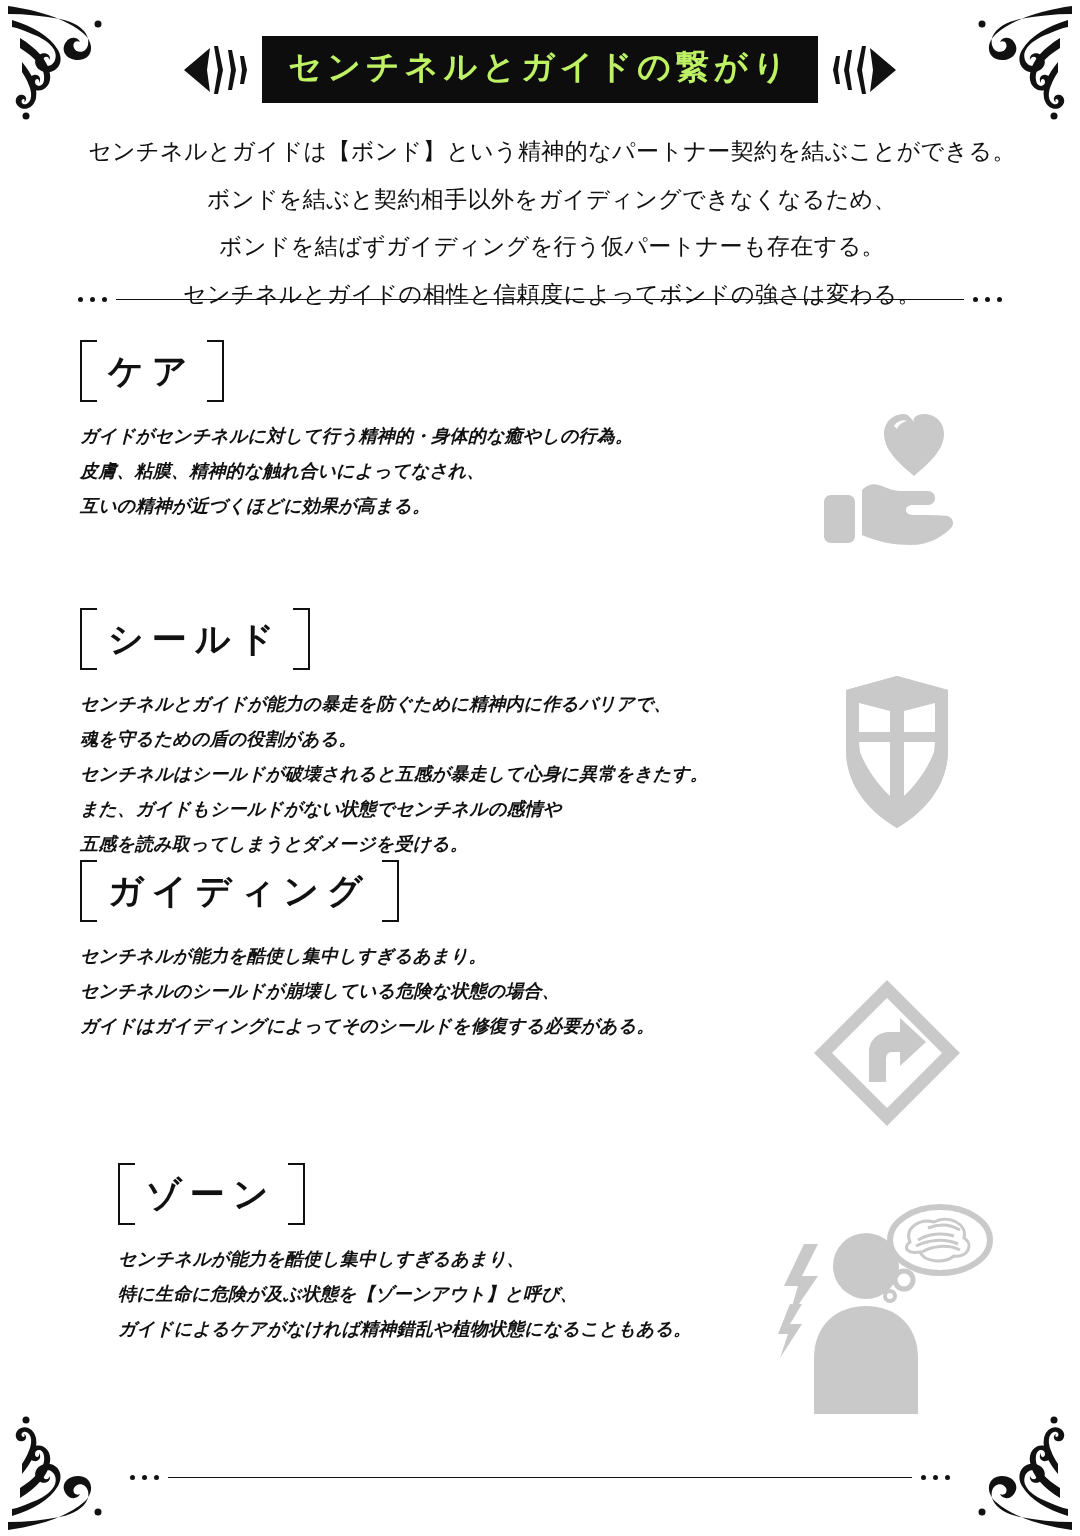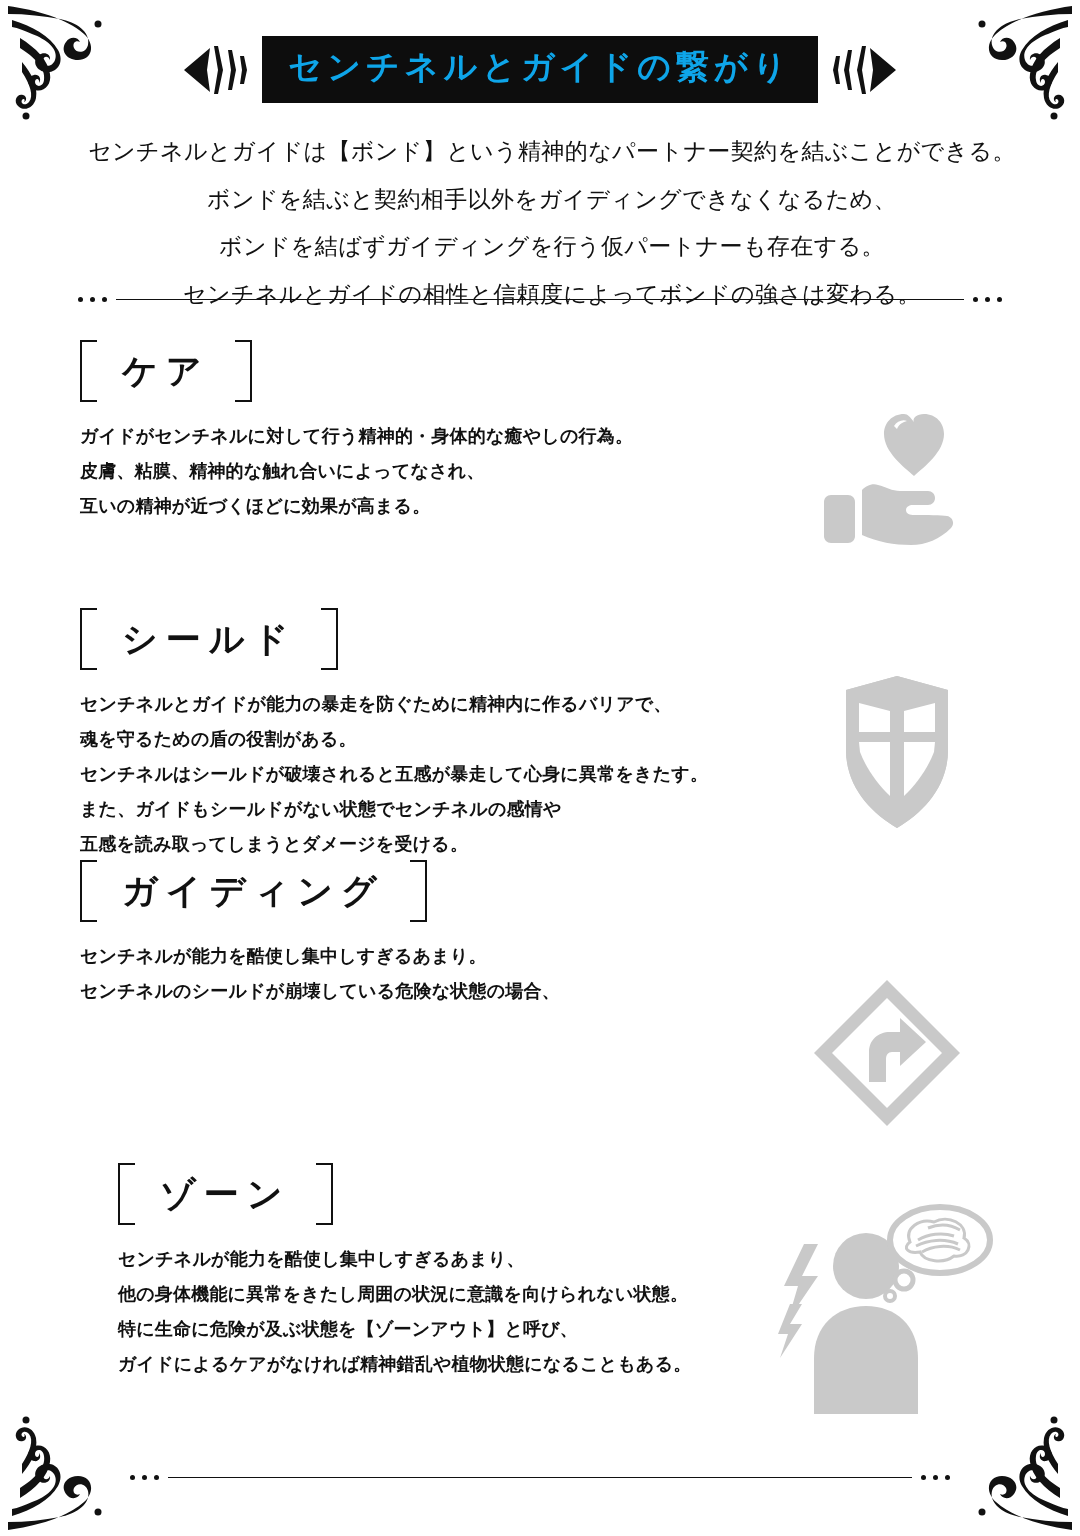--- a/index.html
+++ b/index.html
@@ -42,21 +42,21 @@
     width: 100%;
     display: flex;
     align-items: center;
     justify-content: center;
     gap: 6px;
   }
   .title-flourish { color: #111; line-height: 0; }
   .title-flourish svg { display: block; }
   .title-box {
     background: #0d0d0d;
-    color: #0ea5e9;
+    color: #bef264;
     padding: 9px 26px 13px 26px;
     font-size: 33px;
     letter-spacing: 5px;
     font-weight: 700;
     white-space: nowrap;
     font-family: "DejaVu Serif", "Liberation Serif", serif;
   }
 
   
   .intro {
@@ -103,21 +103,21 @@
   
   .section { position: absolute; left: 80px; width: 930px; }
   .sec-care     { top: 340px; }
   .sec-shield   { top: 608px; }
   .sec-guiding  { top: 860px; }
   .sec-zone     { top: 1163px; margin-left: 38px; }
 
   .heading {
     display: inline-flex;
     align-items: center;
-    gap: 19px;
+    gap: 5px;
     margin-bottom: 16px;
   }
   .bracket {
     width: 17px;
     height: 62px;
     border: 2.4px solid #111;
     box-sizing: border-box;
   }
   .bracket.left  { border-right: none; }
   .bracket.right { border-left: none; }
@@ -131,21 +131,21 @@
     white-space: nowrap;
   }
 
   .body-lines {
     font-size: 18px;
     line-height: 1.95;
     letter-spacing: 0.2px;
     font-weight: 700;
     font-family: "DejaVu Sans", "Liberation Sans", sans-serif;
   }
-  .body-lines div { white-space: nowrap; }
+  .body-lines div { white-space: nowrap; font-style: italic; }
 
   
   .icon-art {
     position: absolute;
     color: #c9c9c9;
   }
   .icon-art svg { display: block; width: 100%; height: 100%; }
   .icon-care    { top: 408px;  left: 818px; width: 140px; height: 145px; }
   .icon-shield  { top: 672px;  left: 838px; width: 118px; height: 160px; }
   .icon-guiding { top: 978px;  left: 812px; width: 150px; height: 150px; }
@@ -287,38 +287,38 @@
 
   <div class="section sec-guiding">
     <div class="heading">
       <span class="bracket left"></span>
       <span class="heading-text">ガイディング</span>
       <span class="bracket right"></span>
     </div>
     <div class="body-lines">
       <div>センチネルが能力を酷使し集中しすぎるあまり。</div>
       <div>センチネルのシールドが崩壊している危険な状態の場合、</div>
+      <div>ガイドはガイディングによってそのシールドを修復する必要がある。</div>
     </div>
   </div>
   <div class="icon-art icon-guiding">
     <svg viewBox="0 0 150 150" fill="currentColor">
       <path d="M75 2 L 148 75 L 75 148 L 2 75 Z M 75 20 L 20 75 L 75 130 L 130 75 Z"></path>
       <path d="M57 104 L 57 74 C 57 62 66 54 78 54 L 88 54 L 88 40 L 114 64 L 88 88 L 88 74 L 80 74 C 76 74 74 77 74 81 L 74 104 Z"></path>
     </svg>
   </div>
 
   <div class="section sec-zone">
     <div class="heading">
       <span class="bracket left"></span>
       <span class="heading-text">ゾーン</span>
       <span class="bracket right"></span>
     </div>
     <div class="body-lines">
       <div>センチネルが能力を酷使し集中しすぎるあまり、</div>
-      <div>他の身体機能に異常をきたし周囲の状況に意識を向けられない状態。</div>
       <div>特に生命に危険が及ぶ状態を【ゾーンアウト】と呼び、</div>
       <div>ガイドによるケアがなければ精神錯乱や植物状態になることもある。</div>
     </div>
   </div>
   <div class="icon-art icon-zone">
     <svg viewBox="0 0 215 220" fill="currentColor">
 
       <path d="M26 44 L 6 86 L 20 86 L 10 120 L 40 76 L 24 76 L 40 44 Z"></path>
       <path d="M12 104 L 0 134 L 10 134 L 2 158 L 24 124 L 12 124 L 24 104 Z"></path>
 

